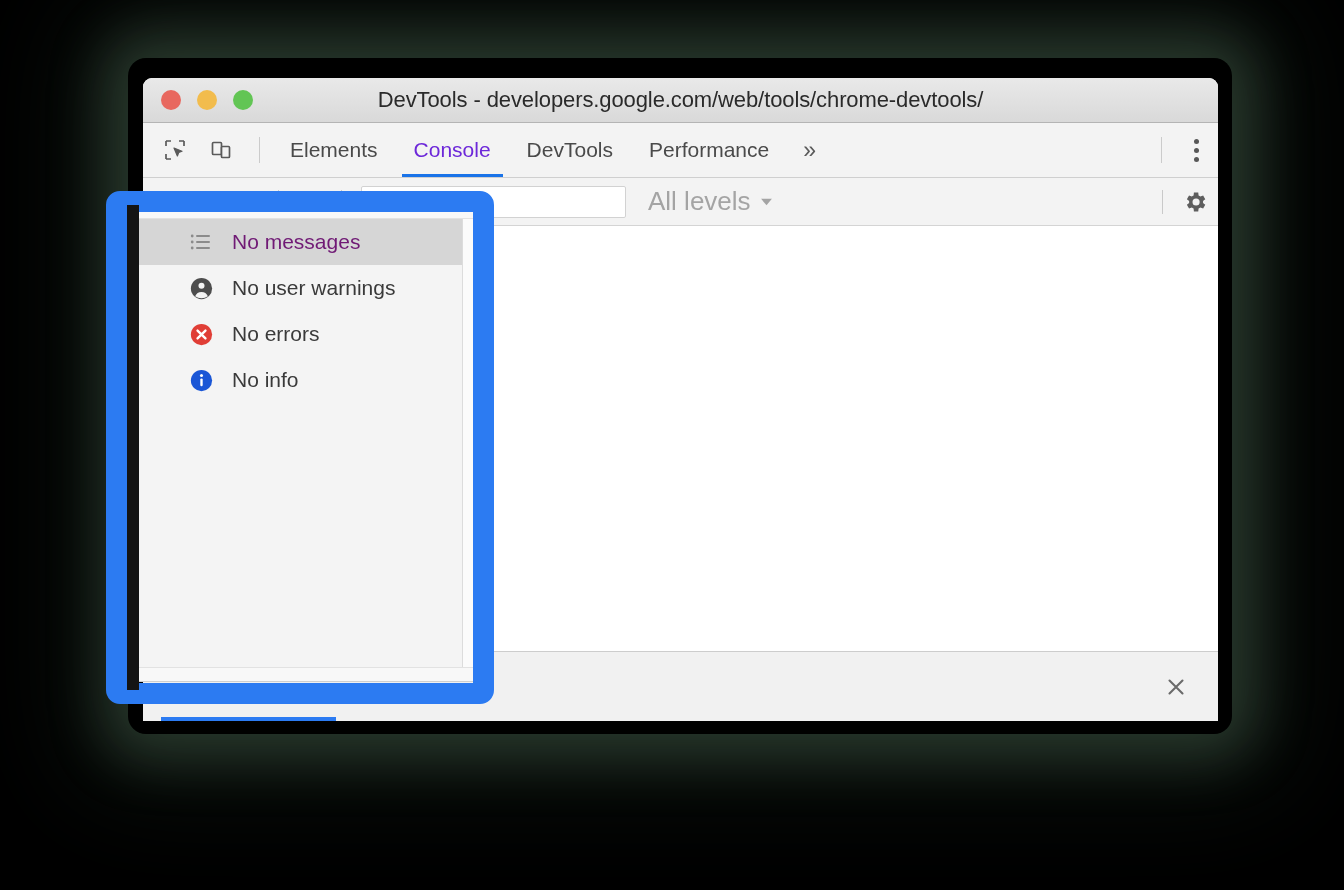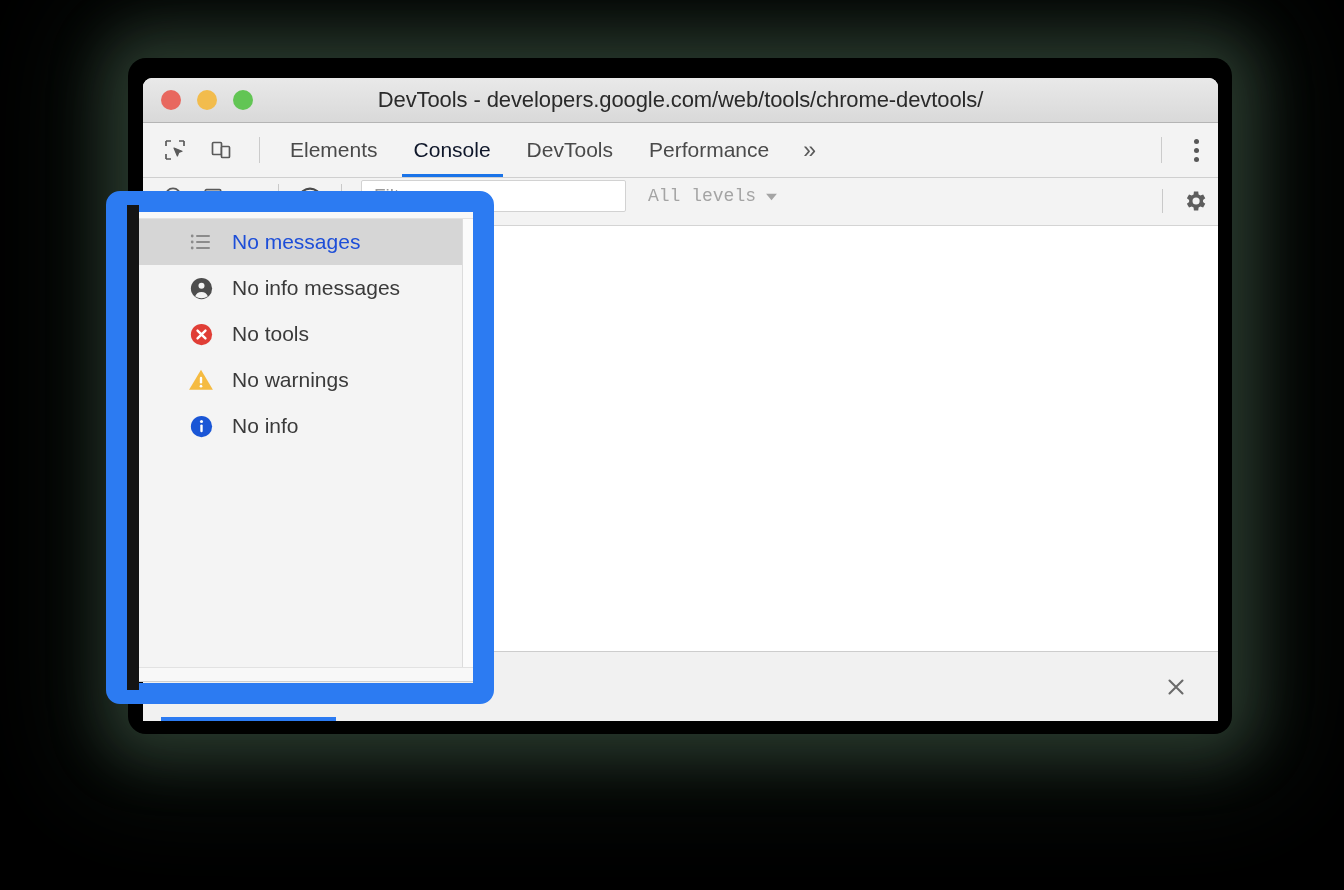--- a/index.html
+++ b/index.html
@@ -69,21 +69,21 @@
   .vdiv { width: 1px; height: 26px; background: #cbcbcb; margin: 0 12px; }
   .tabs { display: flex; align-items: center; height: 100%; }
   .tab {
     position: relative;
     height: 100%;
     display: flex; align-items: center;
     padding: 0 18px;
     font-size: 21px; color: #4a4a4a;
     white-space: nowrap;
   }
-  .tab.active { color: #0f172a; text-align: right; }
+  .tab.active { color: #6d28d9; text-align: right; }
   .tab.active::after {
     content: ""; position: absolute; left: 6px; right: 6px; bottom: 0;
     height: 3px; background: #1a73e8;
   }
   .overflow {
     display: flex; align-items: center; padding: 0 14px 0 16px;
     font-size: 23px; color: #5a5a5a;
   }
   .tabbar-right {
     margin-left: auto; display: flex; align-items: center; height: 100%;
@@ -94,21 +94,21 @@
     gap: 4px;
   }
   .kebab i { width: 5px; height: 5px; border-radius: 50%; background: #575757; display:block; }
 
   
   .console-toolbar {
     position: relative;
     height: 48px;
     background: #f3f3f3;
     border-bottom: 1px solid #d4d4d4;
-    display: flex; align-items: flex-start;
+    display: flex; align-items: center;
   }
   .ct-left { display: flex; align-items: center; padding-left: 12px; gap: 4px; }
   .ct-icon {
     width: 36px; height: 36px;
     display: flex; align-items: center; justify-content: center;
     color: #5a5a5a;
   }
   .caret-btn {
     width: 30px; height: 36px;
     display: flex; align-items: center; justify-content: center;
@@ -121,21 +121,21 @@
     border: 1px solid #d2d2d2;
     border-radius: 2px;
     display: flex; align-items: center;
     padding: 0 12px;
     font-size: 19px; color: #9a9a9a;
     margin-left: 6px;
   }
   .levels {
     display: flex; align-items: center; gap: 9px;
     margin-left: 18px;
-    font-size: 18px; color: #a4a4a4; font-family: Liberation Mono, monospace;
+    font-size: 26px; color: #a4a4a4;
   }
   .ct-right { margin-left: auto; display: flex; align-items: center; }
   .gear { width: 46px; height: 46px; display:flex; align-items:center; justify-content:center; color:#5e5e5e; }
 
   
   .console-body {
     position: relative;
     height: 425px;
     background: #ffffff;
     overflow: hidden;
@@ -178,21 +178,21 @@
   .dd-topstrip { height: 12px; background: #f8f8f8; border-bottom: 1px solid #e2e2e2; }
   .dd-list { padding: 0; }
   .dd-item {
     display: flex; align-items: center;
     height: 46px;
     padding-left: 50px;
     gap: 18px;
   }
   .dd-item.selected { background: #d6d6d6; }
   .dd-item .lbl { font-size: 21px; color: #3a3a3a; white-space: nowrap; }
-  .dd-item.selected .lbl { color: #1d4ed8; text-align: center; }
+  .dd-item.selected .lbl { color: #701a75; text-align: center; }
   .dd-icon { width: 26px; height: 26px; display: flex; align-items: center; justify-content: center; flex: none; }
   .dd-scroll-edge {
     position: absolute; right: 0; top: 12px; bottom: 14px;
     width: 14px; background: #fbfbfb; border-left: 1px solid #dcdcdc;
   }
   .dd-bottomstrip {
     position: absolute; left: 0; right: 0; bottom: 0;
     height: 14px; background: #f8f8f8; border-top: 1px solid #e2e2e2;
   }
 
@@ -362,43 +362,33 @@
       </div>
 
       <div class="dd-item">
         <span class="dd-icon">
           <svg width="25" height="25" viewBox="0 0 24 24">
             <circle cx="12" cy="12" r="10.2" fill="#4d4d4d"></circle>
             <circle cx="12" cy="9.3" r="2.9" fill="#f4f4f4"></circle>
             <path d="M5.9 19.4a6.6 6.6 0 0112.2 0 10 10 0 01-12.2 0z" fill="#f4f4f4"></path>
           </svg>
         </span>
-        <span class="lbl">No info messages</span>
+        <span class="lbl">No user warnings</span>
       </div>
 
       <div class="dd-item">
         <span class="dd-icon">
           <svg width="25" height="25" viewBox="0 0 24 24">
             <circle cx="12" cy="12" r="10.2" fill="#e03e36"></circle>
             <path d="M8.2 8.2l7.6 7.6M15.8 8.2l-7.6 7.6" stroke="#fff" stroke-width="2.3" stroke-linecap="round"></path>
           </svg>
         </span>
-        <span class="lbl">No tools</span>
-      </div>
-
-      <div class="dd-item">
-        <span class="dd-icon">
-          <svg width="26" height="26" viewBox="0 0 24 24">
-            <path d="M12 2.6L23 21H1z" fill="#f5bb41"></path>
-            <rect x="10.9" y="9" width="2.2" height="6.2" rx="1.1" fill="#fff"></rect>
-            <circle cx="12" cy="17.7" r="1.25" fill="#fff"></circle>
-          </svg>
-        </span>
-        <span class="lbl">No warnings</span>
-      </div>
+        <span class="lbl">No errors</span>
+      </div>
+
 
       <div class="dd-item">
         <span class="dd-icon">
           <svg width="25" height="25" viewBox="0 0 24 24">
             <circle cx="12" cy="12" r="10.2" fill="#1a56d6"></circle>
             <circle cx="12" cy="7.1" r="1.45" fill="#fff"></circle>
             <rect x="10.85" y="10" width="2.3" height="7.5" rx="1.15" fill="#fff"></rect>
           </svg>
         </span>
         <span class="lbl">No info</span>

